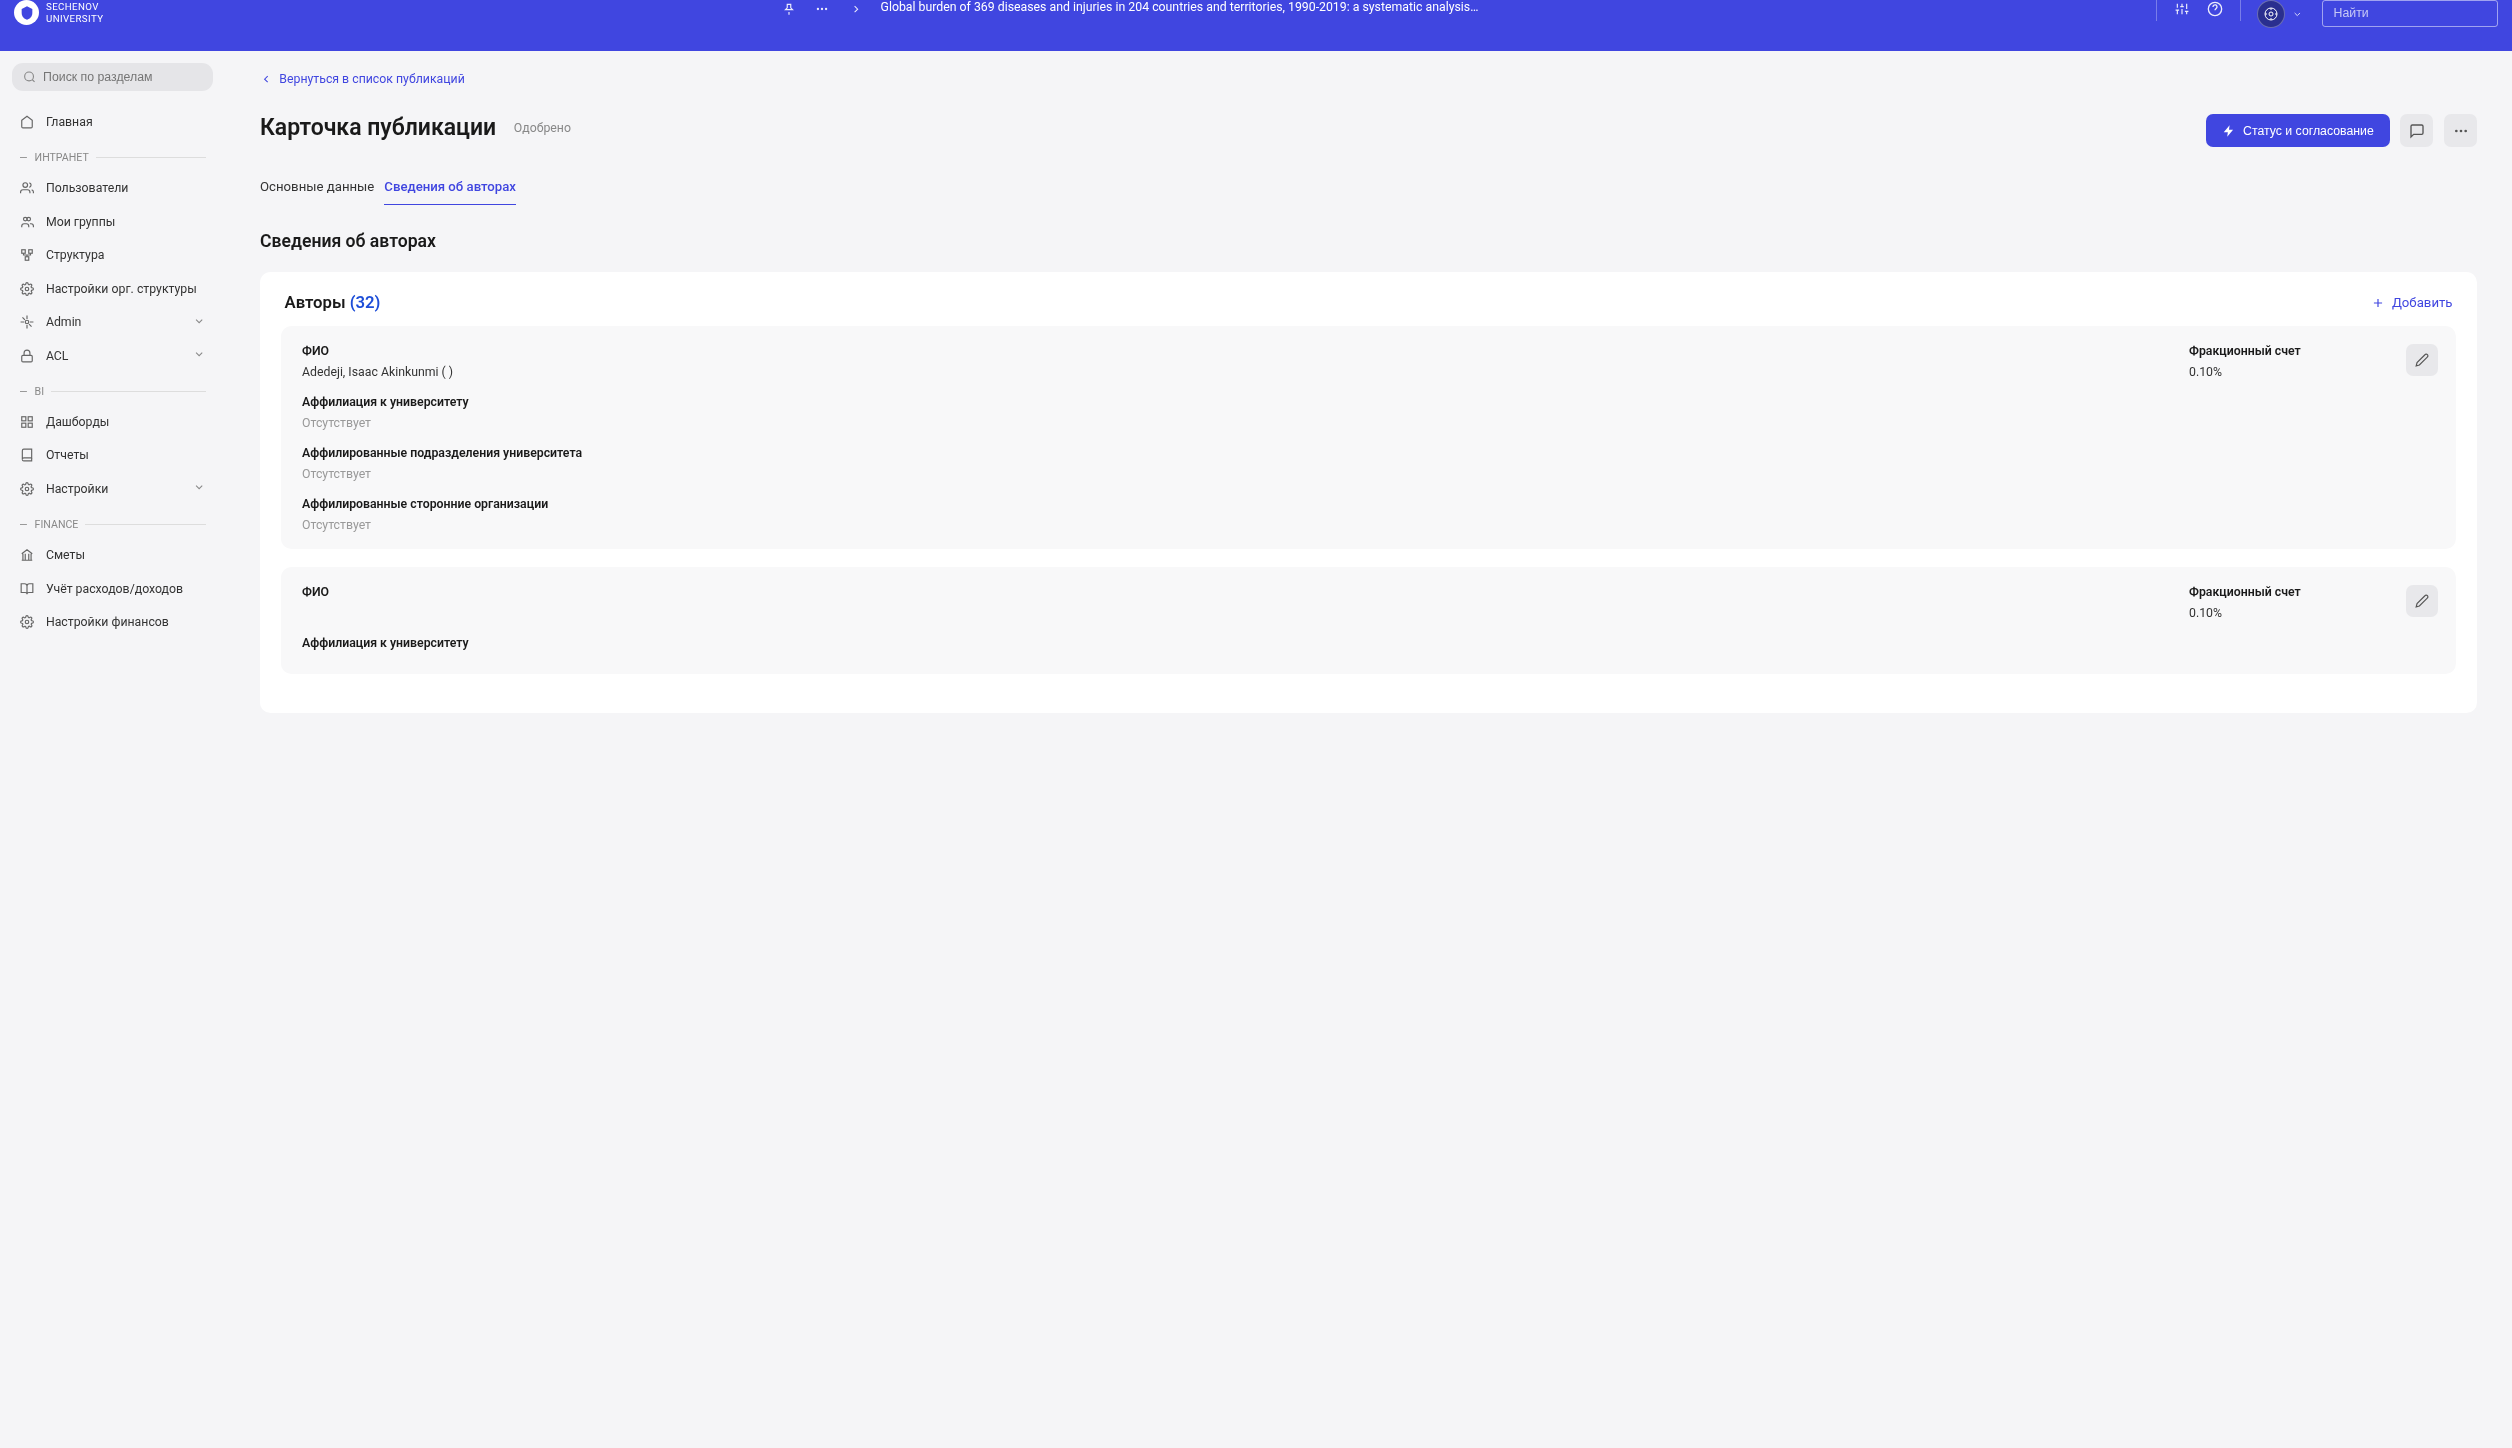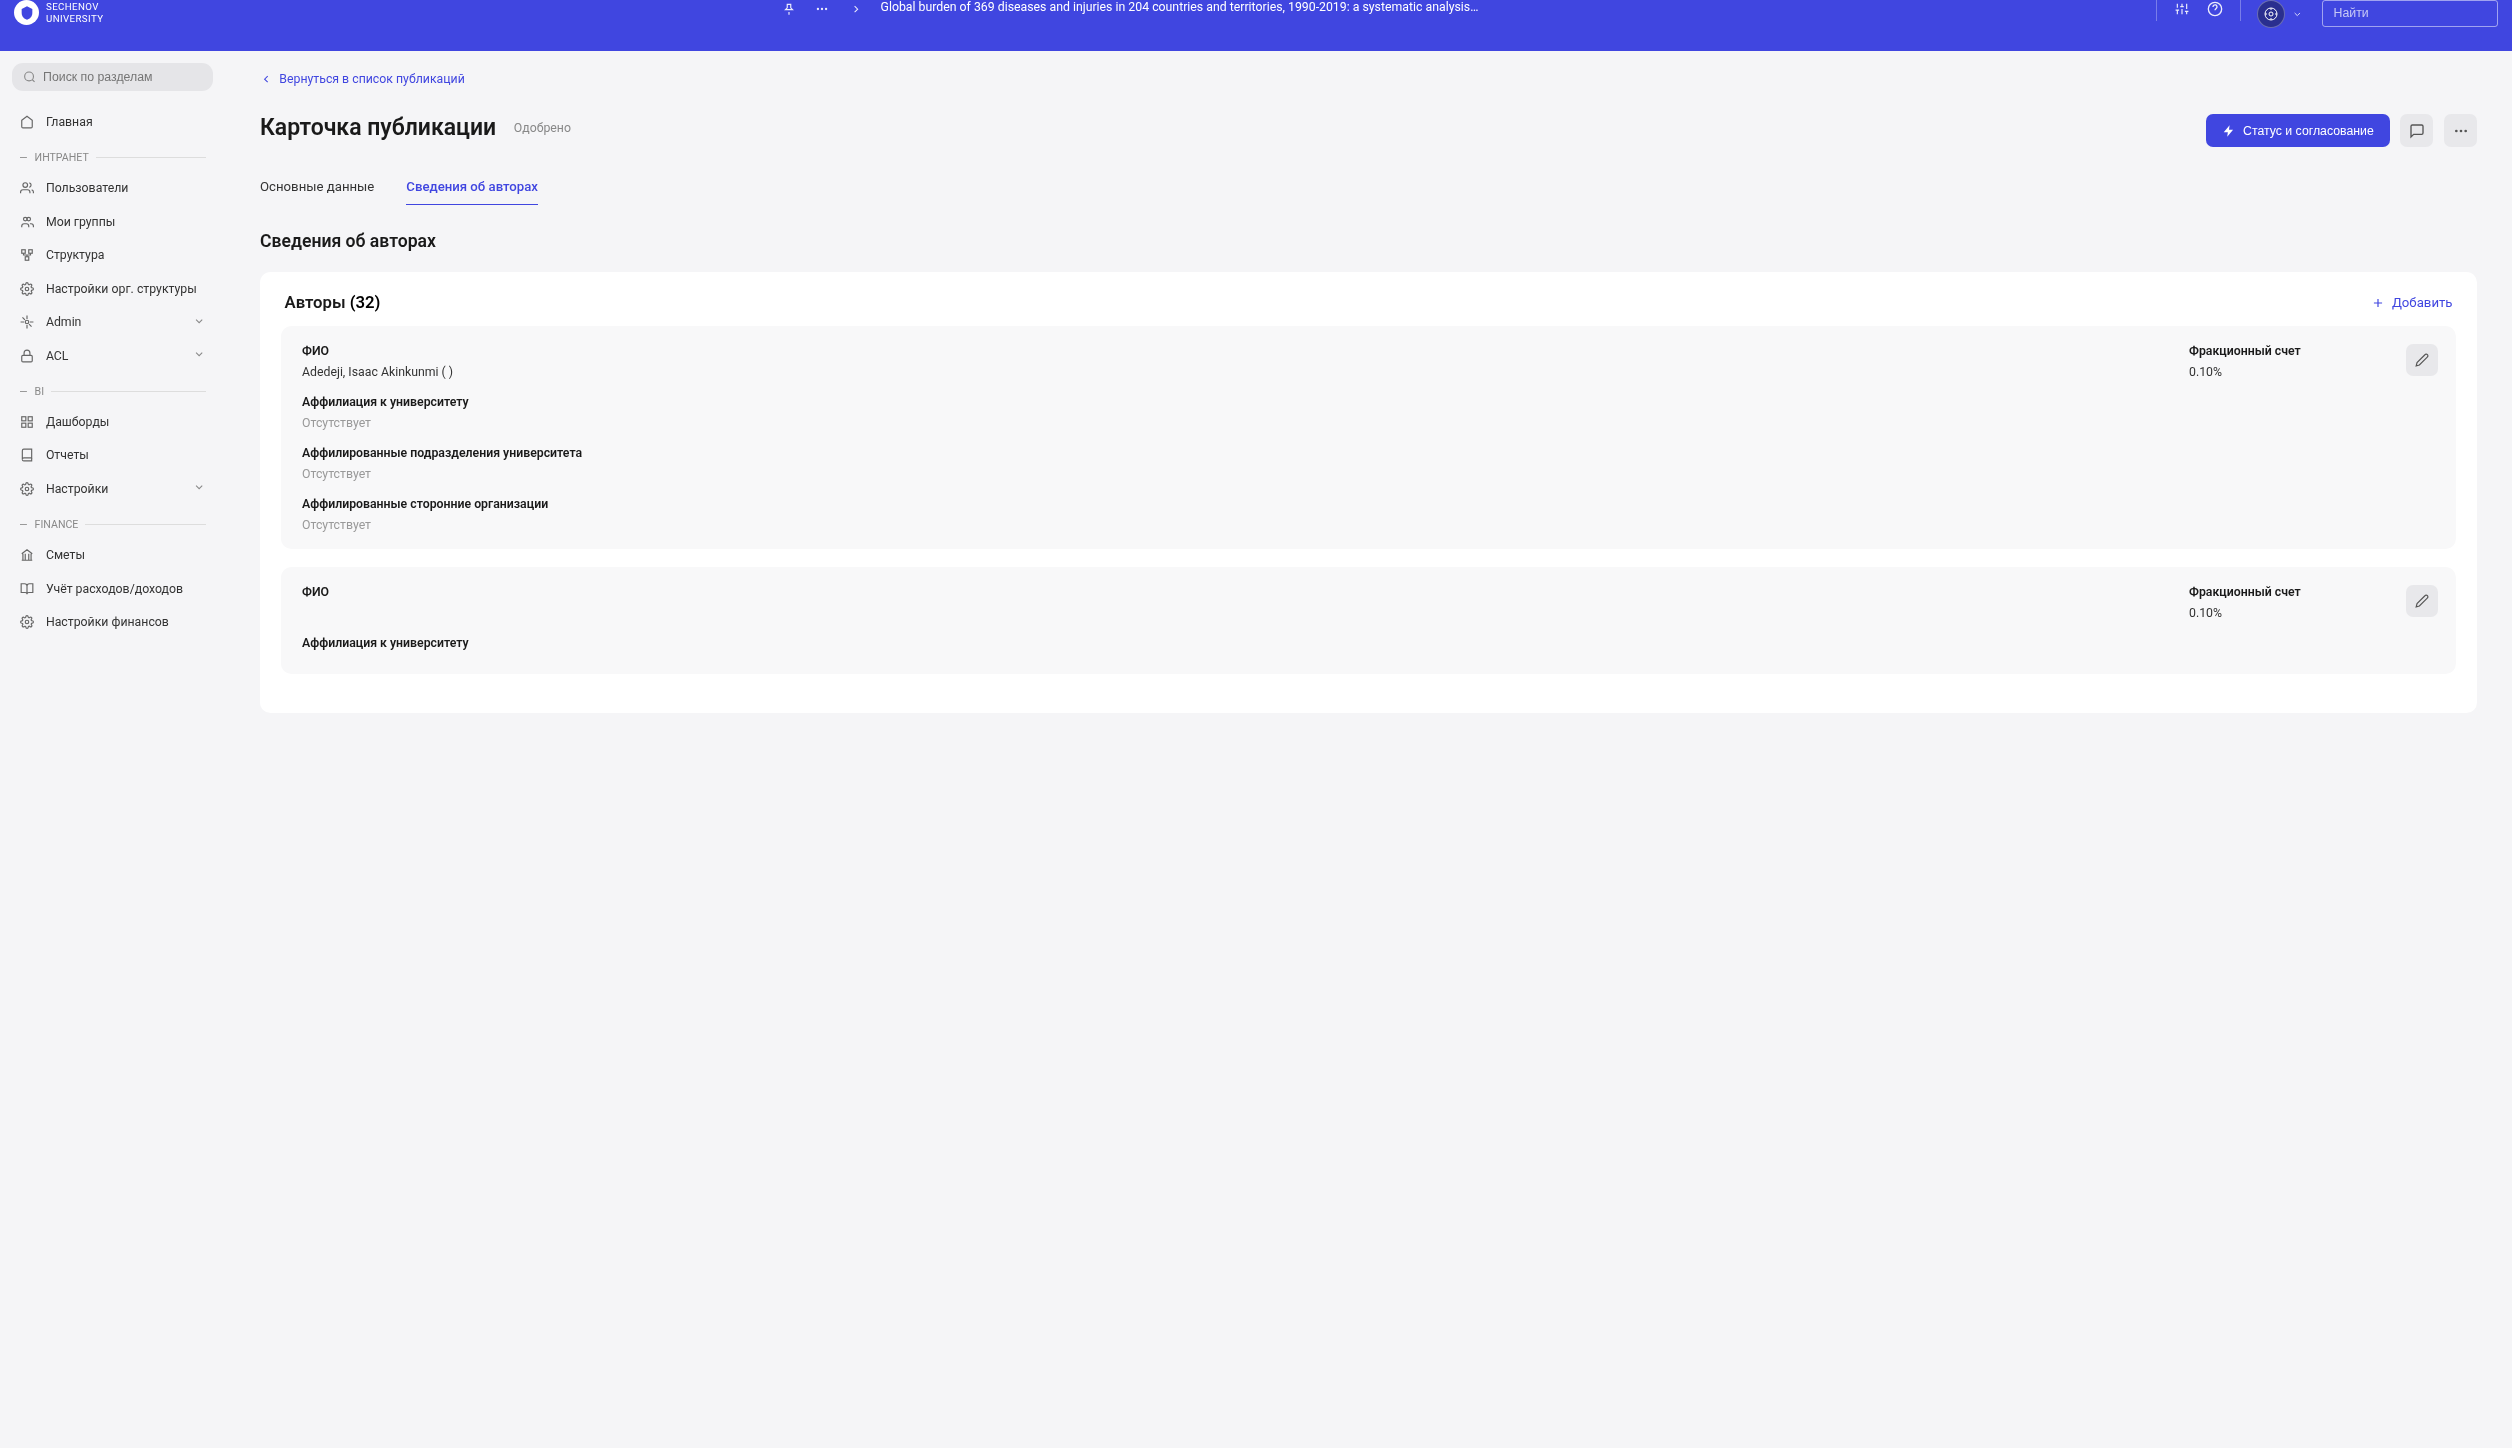--- a/index.html
+++ b/index.html
@@ -42,29 +42,29 @@
     .back-link { display: inline-flex; align-items: center; gap: 7px; color: #4046e0; font-size: 12.3px; cursor: pointer; margin-bottom: 28px; }
     
     .page-header { display: flex; align-items: flex-start; justify-content: space-between; margin-bottom: 21px; }
     .page-title-group { display: flex; align-items: center; gap: 17.6px; }
     .page-title { font-size: 23px; font-weight: 600; }
     .status-badge { color: #888; font-size: 12.3px; }
     .page-actions { display: flex; gap: 10.6px; }
     .btn-primary { background: #4046e0; color: white; border: none; border-radius: 7px; padding: 8.8px 16px; font-size: 12.3px; display: flex; align-items: center; gap: 7px; cursor: pointer; font-weight: 500; }
     .btn-icon { background: #e8e8eb; border: none; border-radius: 7px; width: 33px; height: 33px; display: flex; align-items: center; justify-content: center; cursor: pointer; color: #555; }
     
-    .tabs { display: flex; gap: 32px; border-bottom: 0.9px solid transparent; margin-bottom: 25px; text-align: center; }
+    .tabs { display: flex; gap: 10px; border-bottom: 0.9px solid transparent; margin-bottom: 25px; text-align: center; }
     .tab { padding: 10.6px 0; font-size: 13.2px; cursor: pointer; color: #333; border-bottom: 1.8px solid transparent; }
     .tab.active { color: #4046e0; border-bottom-color: #4046e0; font-weight: 500; }
     
     .section-title { font-size: 17.6px; font-weight: 600; margin-bottom: 21px; }
     
     .card-header { display: flex; justify-content: space-between; align-items: center; margin-bottom: 14px; padding: 0 3.5px; }
     .authors-count { font-size: 16.7px; font-weight: 600; }
-    .authors-count-num { color: #000000; }
+    .authors-count-num { color: #1d4ed8; }
     .add-btn { display: flex; align-items: center; gap: 7px; color: #4046e0; font-size: 13.2px; cursor: pointer; }
     
     .author-card { background: #f8f8f9; border-radius: 10.6px; padding: 17.6px 21px; margin-bottom: 17.6px; position: relative; }
     .edit-btn { position: absolute; top: 17.6px; right: 17.6px; width: 32px; height: 32px; background: #e8e8eb; border-radius: 7px; display: flex; align-items: center; justify-content: center; cursor: pointer; }
     .author-row { display: flex; gap: 70px; margin-bottom: 16px; }
     .author-field { flex: 1; }
     .author-field-frac { flex: 0 0 246px; }
     .field-label { font-size: 12.3px; font-weight: 600; margin-bottom: 7px; }
     .field-value { font-size: 12.3px; color: #333; }
     .field-value.muted { color: #999; }

